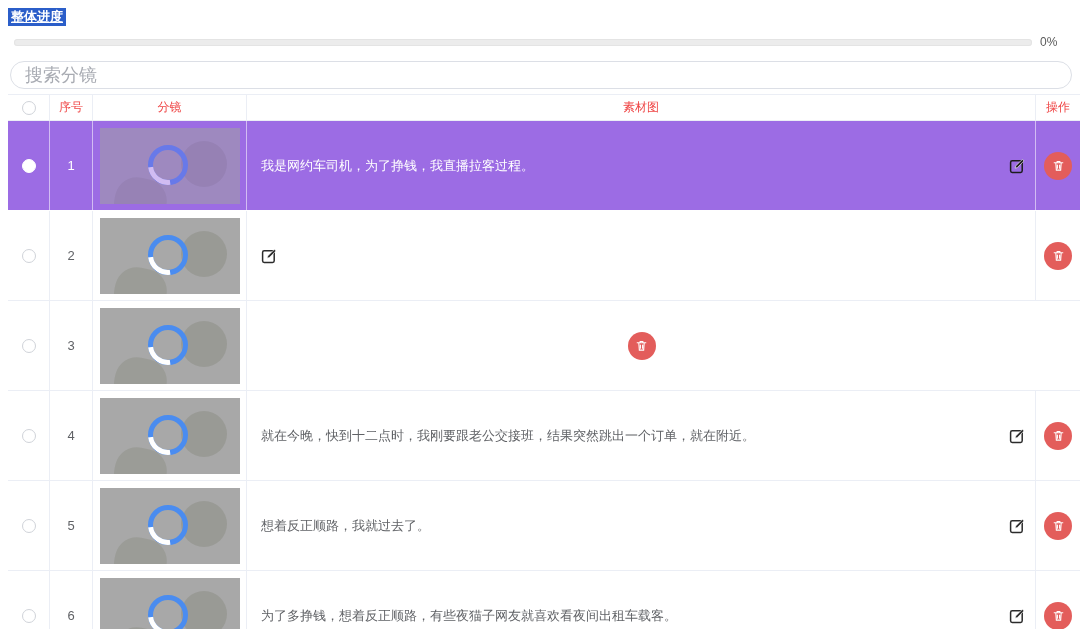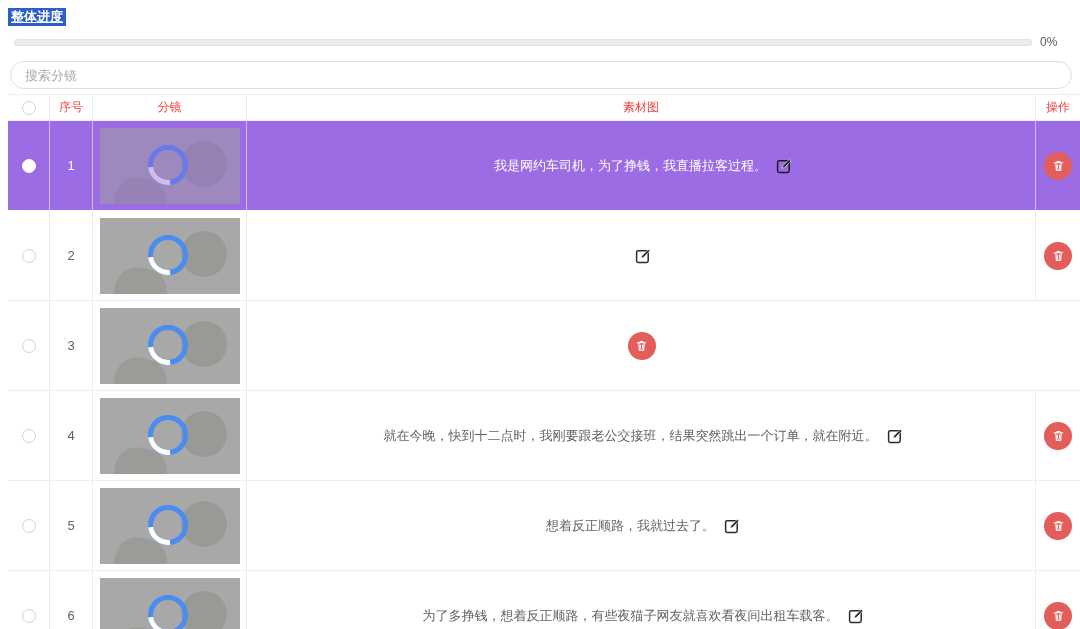--- a/index.html
+++ b/index.html
@@ -17,31 +17,31 @@
   .title-row{margin:7px 0 0 8px;}
   .page-title{display:inline-block;background:var(--title-hl);color:#fff;
     font-size:13px;font-weight:bold;padding:2px 3px;line-height:1.1;text-decoration:underline;}
   .progress-row{display:flex;align-items:center;margin:9px 14px 0 14px;}
   .progress-track{flex:1;height:7px;border-radius:4px;background:#ececec;
     box-shadow:inset 0 0 0 1px #e4e4e4;position:relative;overflow:hidden;}
   .progress-fill{position:absolute;left:0;top:0;bottom:0;background:var(--accent);border-radius:4px;}
   .progress-label{margin-left:8px;font-size:12px;color:#5a5a5a;min-width:26px;}
   .search-row{margin:12px 8px 0 10px;}
   .search-input{width:100%;height:28px;border:1px solid #dcdfe6;border-radius:14px;
-    padding:0 14px;font-size:13px;color:var(--text-gray);outline:none;background:#fff;}
+    padding:0 14px;font-size:18px;color:var(--text-gray);outline:none;background:#fff;}
   .search-input::placeholder{color:#a8abb2;}
   
   .table{margin:5px 0 0 8px;border-top:1px solid var(--border);font-size:13px;color:var(--text-gray);}
   .trow{display:grid;grid-template-columns:42px 43px 154px 1fr 44px;
     border-bottom:1px solid var(--border);}
   .thead{height:26px;font-size:12px;color:#ef4444;font-weight:500;}
   .cell{display:flex;align-items:center;justify-content:center;
     border-right:1px solid var(--border);min-width:0;}
   .cell:last-child{border-right:none;}
-  .cell-text{justify-content:center;padding:0 10px 0 14px;text-align:left;gap:9px;}
+  .cell-text{justify-content:space-between;padding:0 10px 0 14px;text-align:left;gap:9px;}
   .body-row{height:90px;}
   
   .body-row.selected .cell{background:var(--accent);color:#fff;border-right-color:rgba(255,255,255,.55);}
   .body-row.selected{border-bottom-color:rgba(255,255,255,.55);}
   
   .radio{width:14px;height:14px;border-radius:50%;border:1px solid #d0d3d9;background:#fff;display:inline-block;}
   .body-row.selected .radio{background:#fff;border-color:#fff;}
   
   .thumb{position:relative;width:140px;height:76px;background:#a8a8a8;overflow:hidden;}
   .ph-circle{position:absolute;right:13px;top:13px;width:46px;height:46px;border-radius:50%;background:#999a95;}

